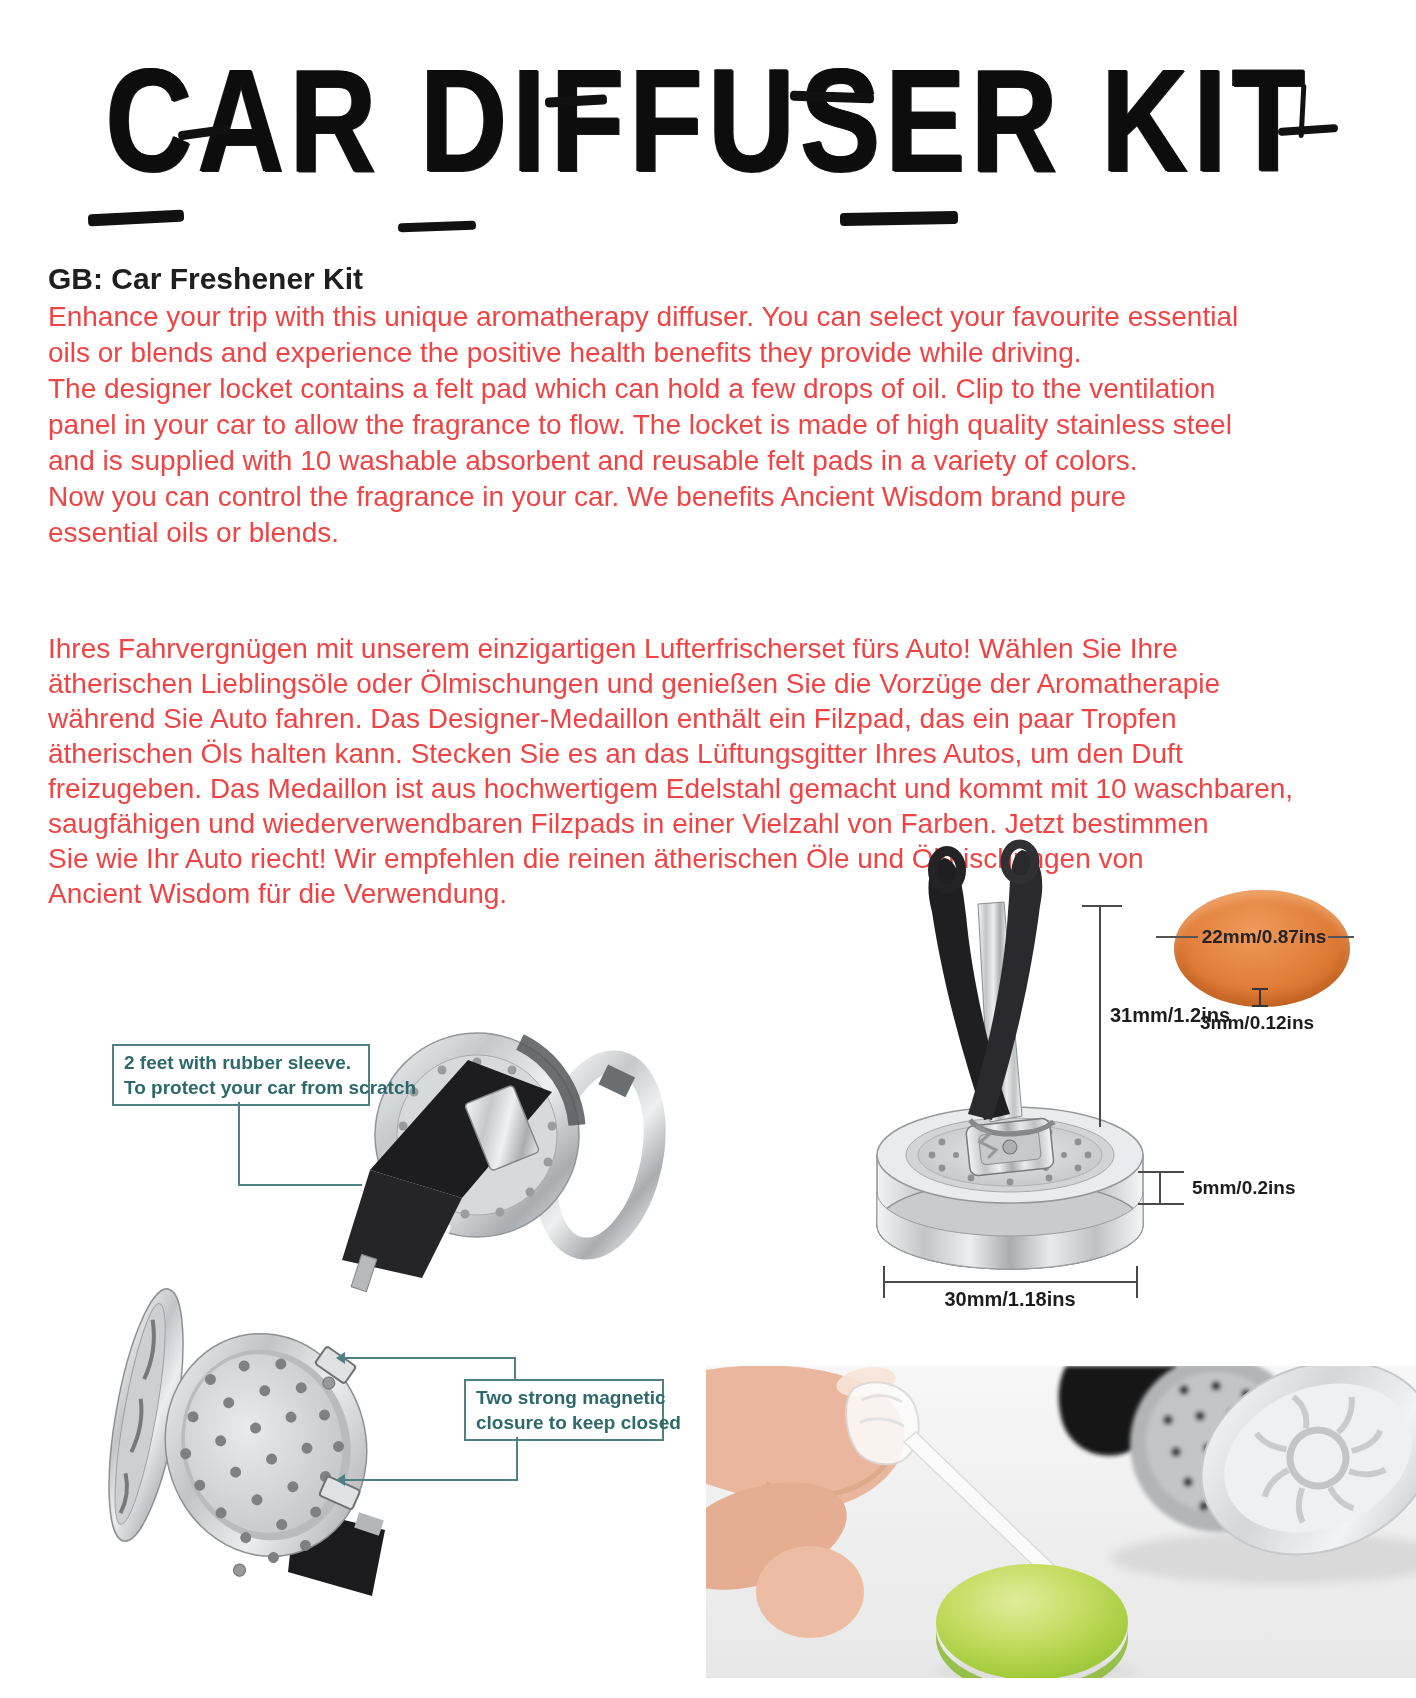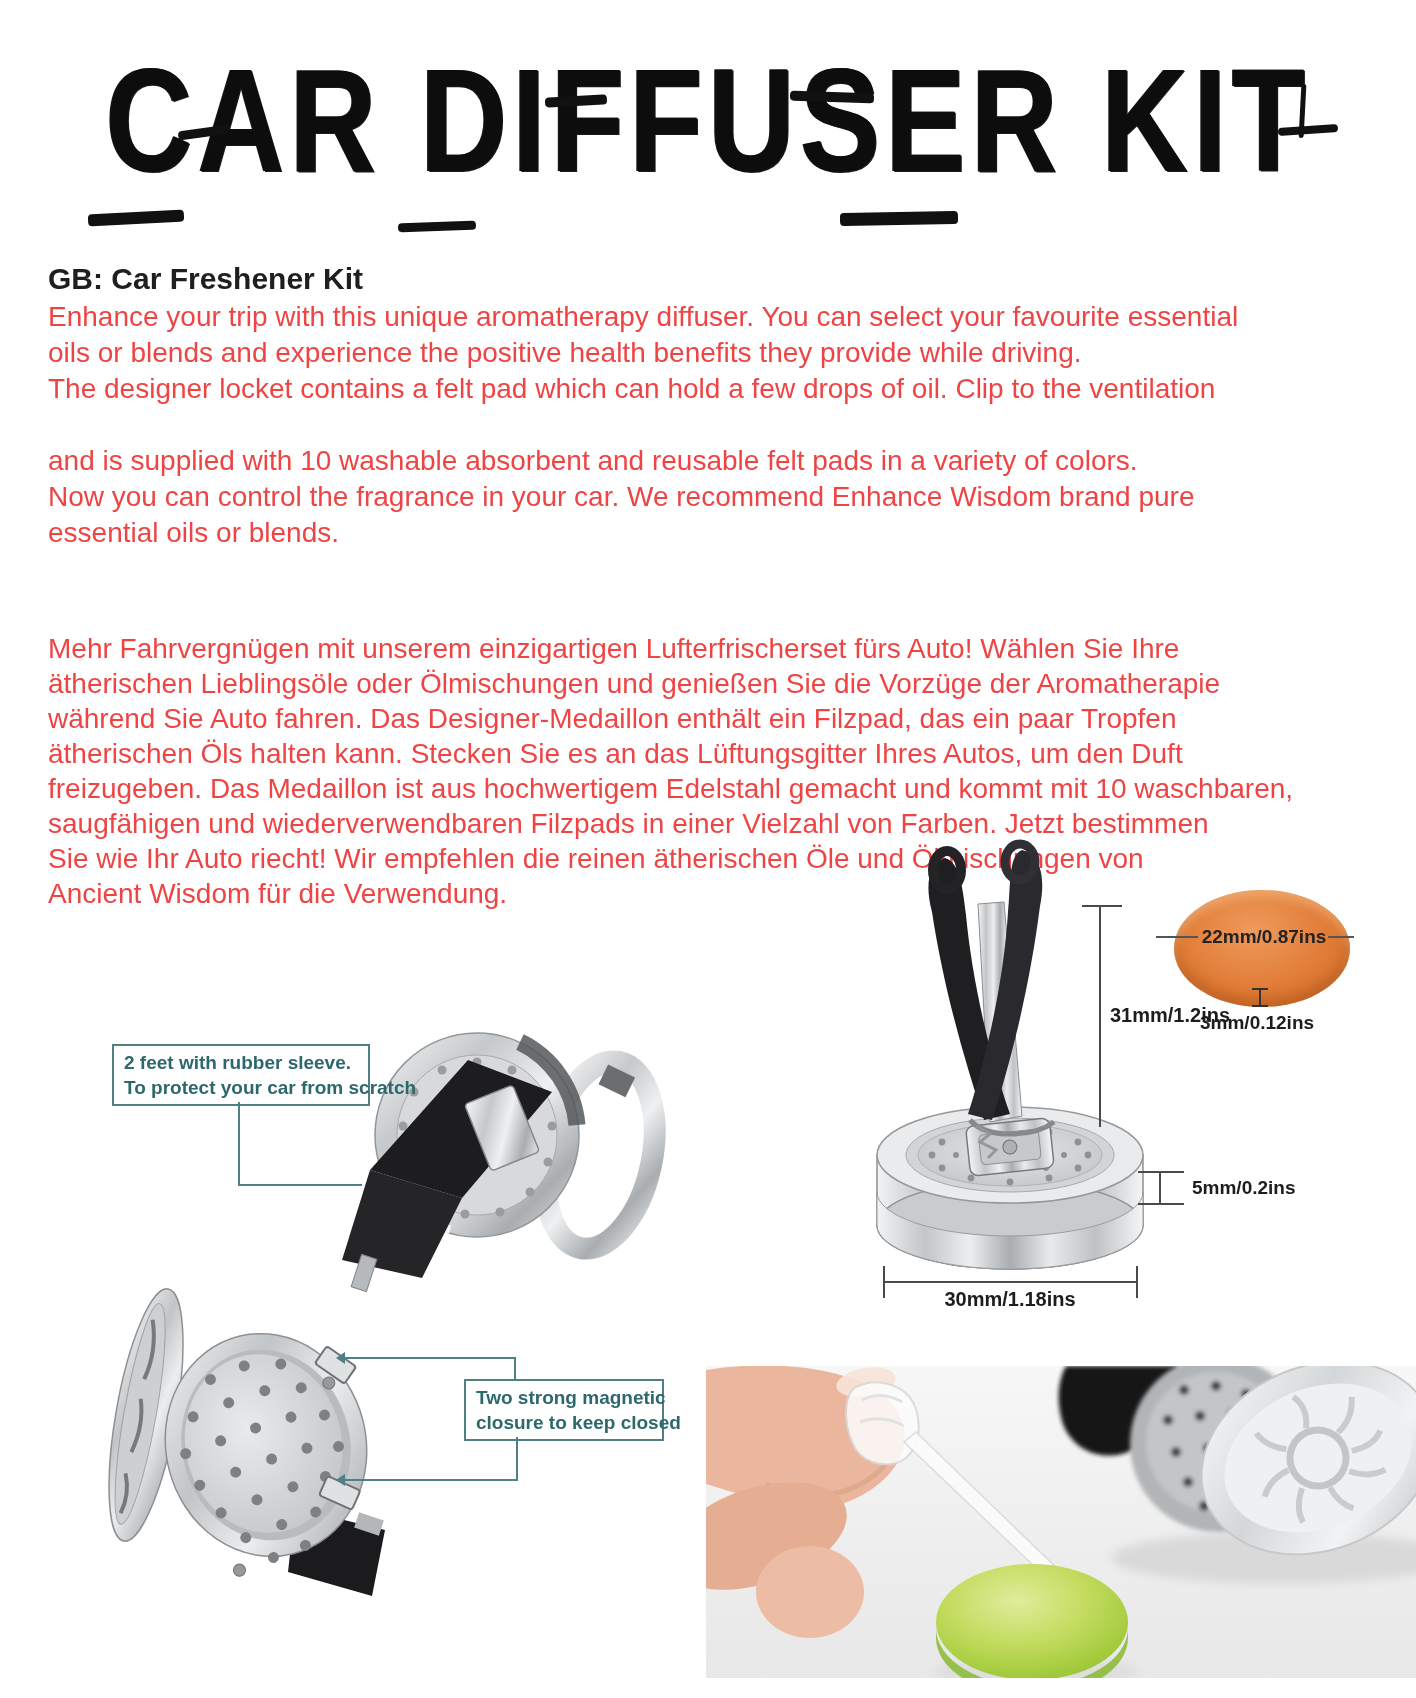--- a/index.html
+++ b/index.html
@@ -43,25 +43,26 @@
   <div class="smudge" style="left:1278px;top:126px;width:60px;height:8px;transform:rotate(-4deg);"></div>
   <div class="smudge" style="left:1300px;top:84px;width:5px;height:54px;transform:rotate(3deg);"></div>
   <div class="smudge" style="left:88px;top:212px;width:96px;height:12px;transform:rotate(-3deg);"></div>
   <div class="smudge" style="left:398px;top:222px;width:78px;height:9px;transform:rotate(-2deg);"></div>
   <div class="smudge" style="left:840px;top:212px;width:118px;height:13px;transform:rotate(-1deg);"></div>
 
   <div class="sec-head" style="top:262px;">GB: Car Freshener Kit</div>
   <div class="bodyline" style="top:301px;">Enhance your trip with this unique aromatherapy diffuser. You can select your favourite essential</div>
   <div class="bodyline" style="top:337px;">oils or blends and experience the positive health benefits they provide while driving.</div>
   <div class="bodyline" style="top:373px;">The designer locket contains a felt pad which can hold a few drops of oil. Clip to the ventilation</div>
+  <div class="bodyline" style="top:409px;">panel in your car to allow the fragrance to flow. The locket is made of high quality stainless steel</div>
   <div class="bodyline" style="top:445px;">and is supplied with 10 washable absorbent and reusable felt pads in a variety of colors.</div>
-  <div class="bodyline" style="top:481px;">Now you can control the fragrance in your car. We recommend Enhance Wisdom brand pure</div>
+  <div class="bodyline" style="top:481px;">Now you can control the fragrance in your car. We benefits Ancient Wisdom brand pure</div>
   <div class="bodyline" style="top:517px;">essential oils or blends.</div>
 
-  <div class="bodyline" style="top:633px;">Mehr Fahrvergnügen mit unserem einzigartigen Lufterfrischerset fürs Auto! Wählen Sie Ihre</div>
+  <div class="bodyline" style="top:633px;">Ihres Fahrvergnügen mit unserem einzigartigen Lufterfrischerset fürs Auto! Wählen Sie Ihre</div>
   <div class="bodyline" style="top:668px;">ätherischen Lieblingsöle oder Ölmischungen und genießen Sie die Vorzüge der Aromatherapie</div>
   <div class="bodyline" style="top:703px;">während Sie Auto fahren. Das Designer-Medaillon enthält ein Filzpad, das ein paar Tropfen</div>
   <div class="bodyline" style="top:738px;">ätherischen Öls halten kann. Stecken Sie es an das Lüftungsgitter Ihres Autos, um den Duft</div>
   <div class="bodyline" style="top:773px;">freizugeben. Das Medaillon ist aus hochwertigem Edelstahl gemacht und kommt mit 10 waschbaren,</div>
   <div class="bodyline" style="top:808px;">saugfähigen und wiederverwendbaren Filzpads in einer Vielzahl von Farben. Jetzt bestimmen</div>
   <div class="bodyline" style="top:843px;">Sie wie Ihr Auto riecht! Wir empfehlen die reinen ätherischen Öle und Ölmischungen von</div>
   <div class="bodyline" style="top:878px;">Ancient Wisdom für die Verwendung.</div>
 
   <svg style="position:absolute;left:850px;top:820px;" width="340" height="470" viewBox="0 0 340 470">
     <defs>

